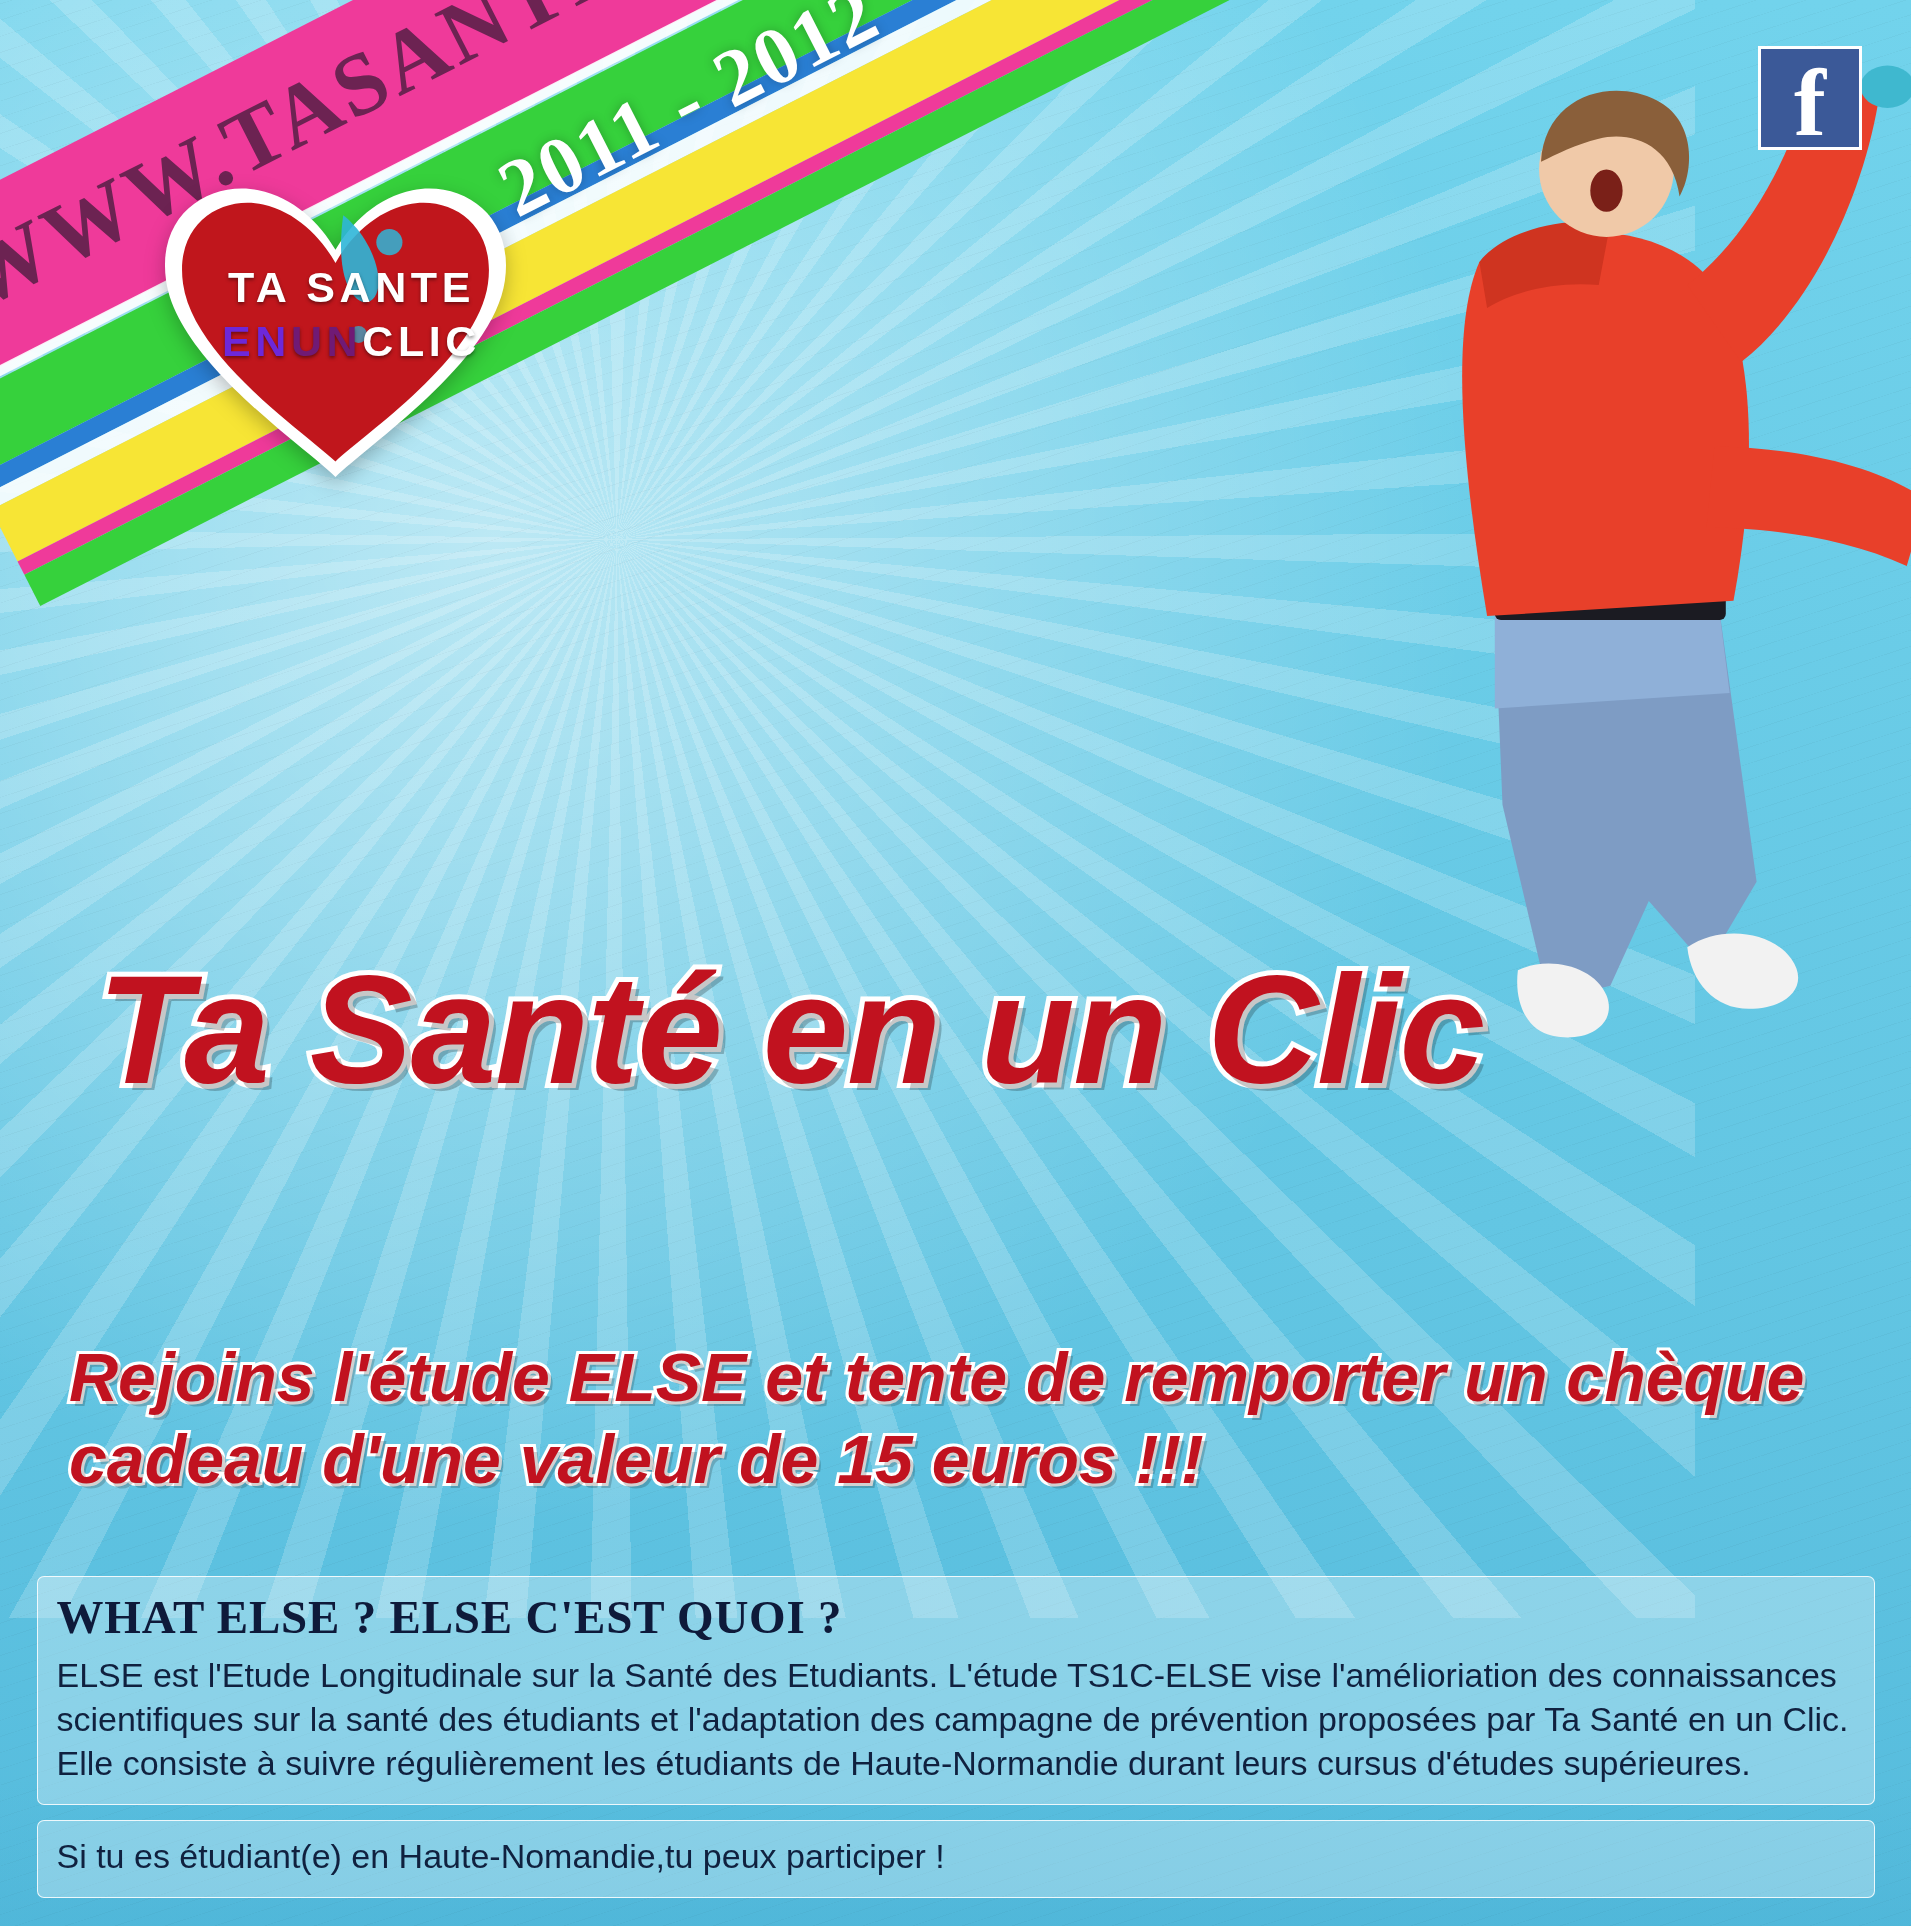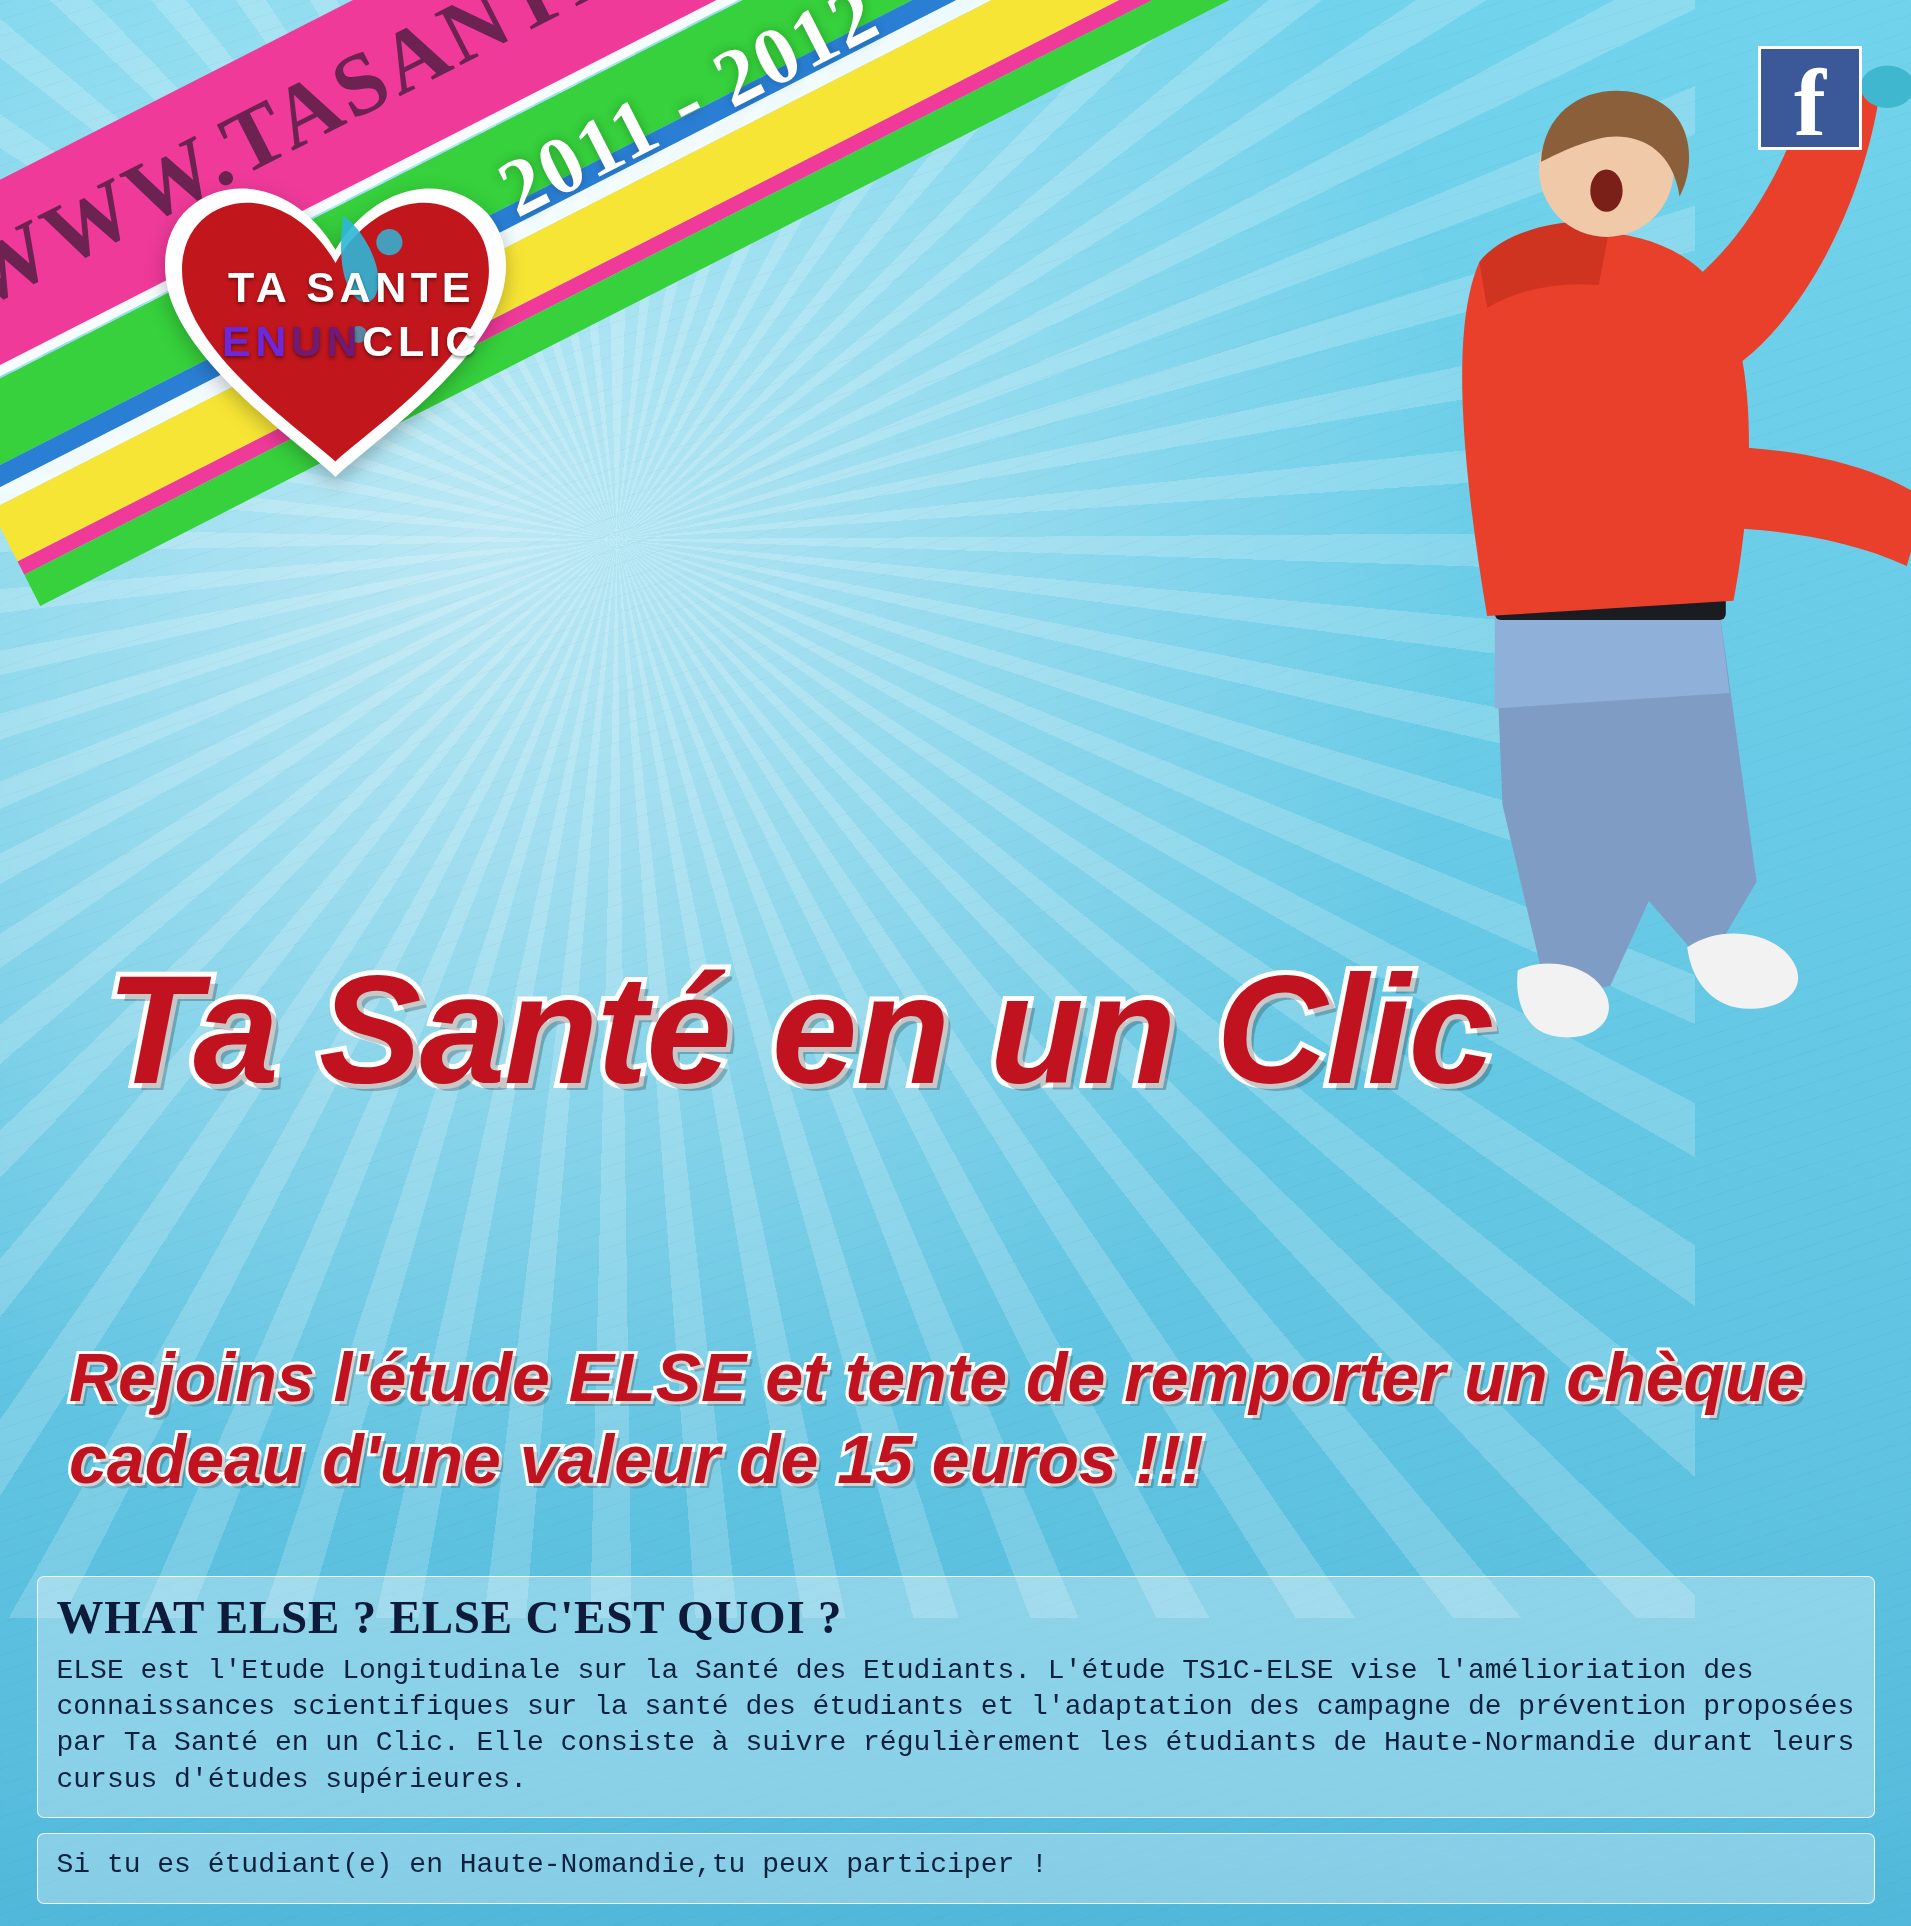--- a/index.html
+++ b/index.html
@@ -156,21 +156,21 @@
     line-height: 1.25;
     text-shadow: 0 2.3px 3.9px rgba(0,0,0,0.45);
   }
   .heart-label .l-en { color: #6d28d9; }
   .heart-label .l-un { color: #701a75; }
   .heart-label .l-clic { color: #ffffff; }
 
   
   .title-block {
     position: absolute;
-    left: 12px;
+    left: 3px;
     top: 952px;
     width: 1575px;
     text-align: center;
   }
   .title-1, .title-2 {
     font-family: "Liberation Sans", sans-serif;
     font-weight: bold;
     font-style: italic;
     color: #c1121f;
     -webkit-text-stroke: 10px #ffffff;
@@ -214,22 +214,22 @@
   }
   .card-title {
     font-family: "Liberation Serif", serif;
     font-weight: bold;
     font-size: 47px;
     color: #0e1a3a;
     letter-spacing: 0.8px;
     margin-bottom: 8.5px;
   }
   .card-body {
-    font-family: Liberation Mono, monospace;
-    font-size: 28px;
+    font-family: Liberation Sans, sans-serif;
+    font-size: 34px;
     line-height: 1.30;
     color: #10213f;
   }
   .card-body p { margin: 0 0 2.3px 0; }
 </style>
 </head>
 <body>
 
 <div id="poster">
 

